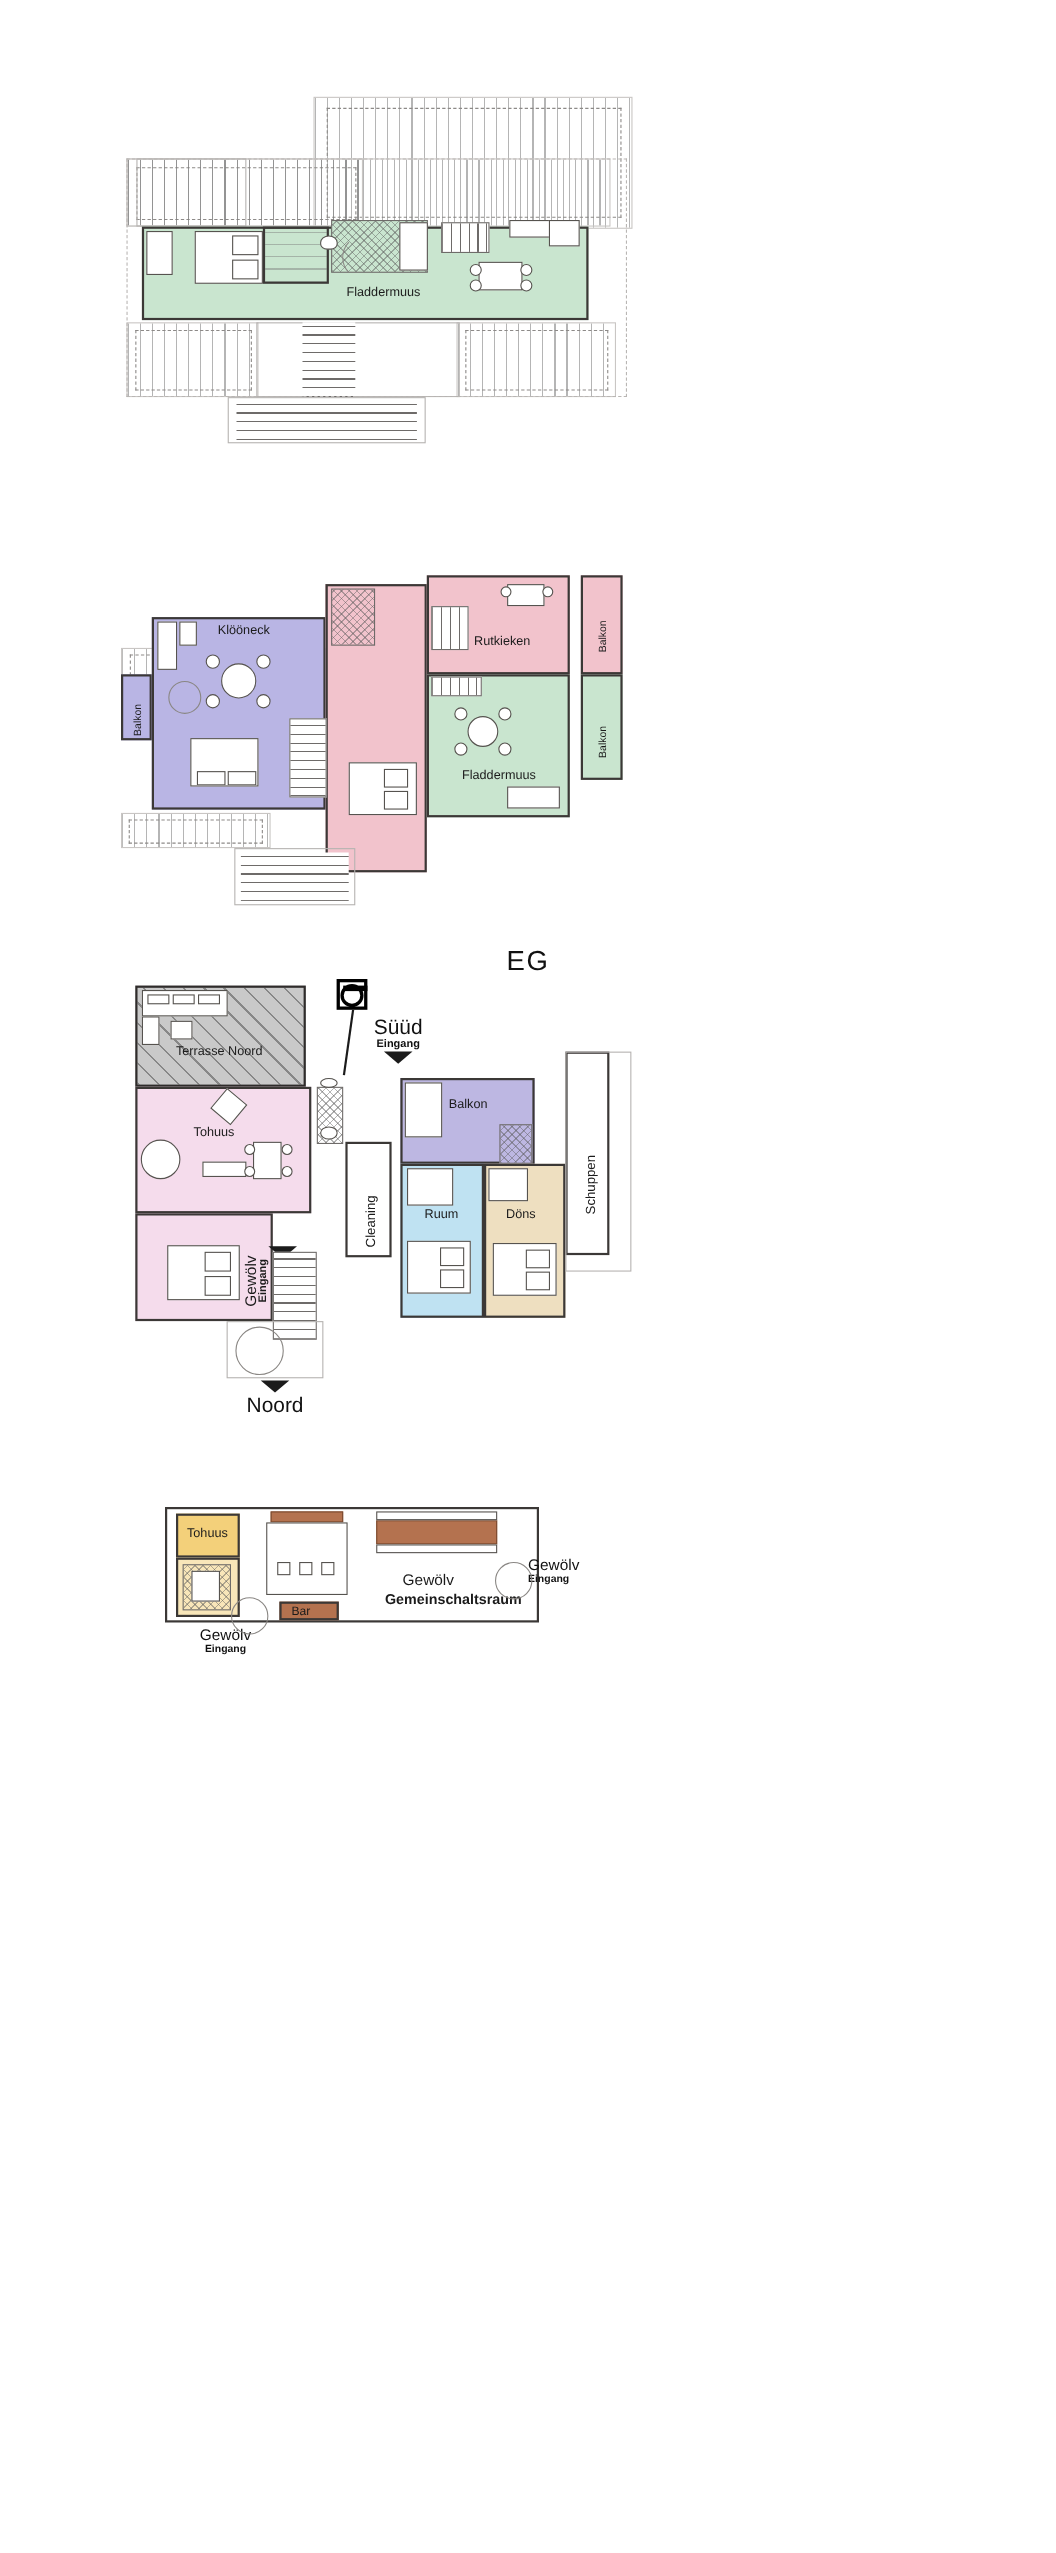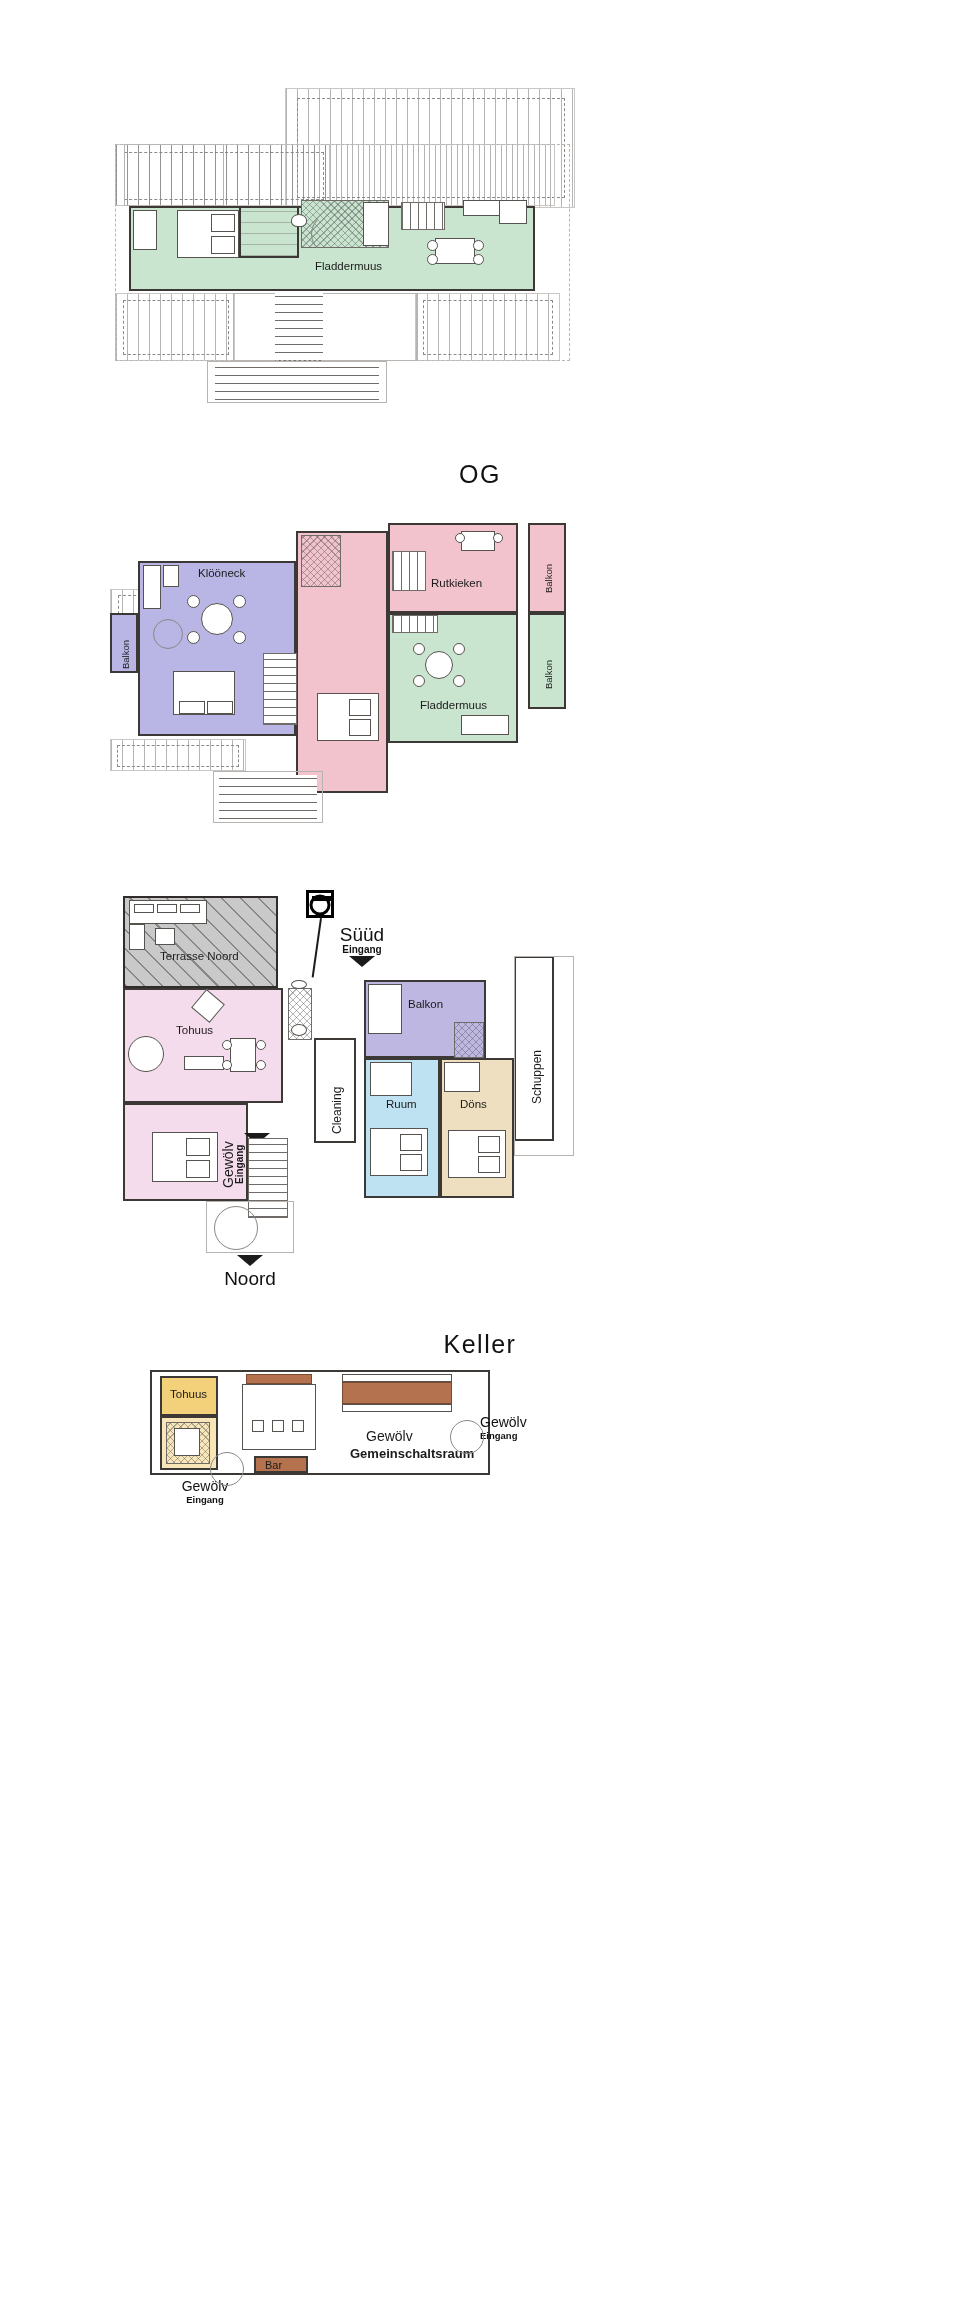--- a/index.html
+++ b/index.html
@@ -103,21 +103,20 @@
     <div class="solidline" style="left:118px;top:205px;width:185px;height:68px;"></div>
     <div class="stair" style="left:160px;top:205px;width:48px;height:68px;border:none;"></div>
     <div class="solidline" style="left:92px;top:273px;width:180px;height:42px;"></div>
     <div class="stair" style="left:100px;top:276px;width:164px;height:36px;border:none;"></div>
 
     <div class="dashline" style="left:0px;top:56px;width:455px;height:217px;border-color:#b9b6b4;"></div>
   </div>
 </div>
 
 <div class="floor" style="top:440px;height:400px;">
-  <div class="floor-title" style="top:20px;font-size:25px;">OG</div>
 
   <div class="plan" style="left:105px;top:63px;width:480px;height:340px;">
 
     <div class="hatch-roof" style="left:5px;top:86px;width:185px;height:40px;"></div>
     <div class="dashline" style="left:13px;top:92px;width:170px;height:30px;"></div>
 
     <div class="room" style="left:5px;top:110px;width:28px;height:60px;background:#b9b5e4;border:2px solid #3b3836;"></div>
     <div class="rlabel vert" style="left:15px;top:166px;font-size:9.5px;">Balkon</div>
 
     <div class="room" style="left:33px;top:58px;width:158px;height:175px;background:#b9b5e4;border:2px solid #3b3836;"></div>
@@ -170,20 +169,21 @@
     <div class="rlabel vert" style="left:438px;top:186px;font-size:9.5px;">Balkon</div>
 
     <div class="hatch-roof" style="left:5px;top:236px;width:136px;height:32px;"></div>
     <div class="dashline" style="left:12px;top:242px;width:122px;height:22px;"></div>
     <div class="solidline" style="left:108px;top:268px;width:110px;height:52px;"></div>
     <div class="stair" style="left:114px;top:272px;width:98px;height:44px;border:none;"></div>
   </div>
 </div>
 
 <div class="floor" style="top:840px;height:470px;">
+  <div class="floor-title" style="top:20px;font-size:25px;">EG</div>
 
   <div class="plan" style="left:118px;top:48px;width:450px;height:420px;">
 
     <div class="terracehatch" style="left:5px;top:8px;width:155px;height:92px;"></div>
     <div class="furn" style="left:11px;top:12px;width:78px;height:24px;"></div>
     <div class="furn" style="left:16px;top:16px;width:20px;height:9px;"></div>
     <div class="furn" style="left:39px;top:16px;width:20px;height:9px;"></div>
     <div class="furn" style="left:62px;top:16px;width:20px;height:9px;"></div>
     <div class="furn" style="left:11px;top:36px;width:16px;height:26px;"></div>
     <div class="furn" style="left:37px;top:40px;width:20px;height:17px;"></div>
@@ -256,21 +256,20 @@
     <div class="solidline" style="left:88px;top:313px;width:88px;height:52px;"></div>
     <div class="doorarc" style="left:96px;top:318px;width:44px;height:44px;"></div>
     <div class="entrance" style="left:86px;top:366px;width:92px;">
       <div class="tri" style="border-top-color:#1b1b1b;border-bottom:0;"></div>
       <div style="font-size:19px;font-weight:300;margin-top:2px;">Noord</div>
     </div>
   </div>
 </div>
 
 <div class="floor" style="top:1310px;height:250px;">
-  <div class="floor-title" style="top:20px;font-size:25px;">Keller</div>
 
   <div class="plan" style="left:150px;top:60px;width:360px;height:180px;">
 
     <div class="room" style="left:0px;top:0px;width:340px;height:105px;background:#ffffff;border:2px solid #3b3836;"></div>
 
     <div class="room" style="left:10px;top:6px;width:58px;height:40px;background:#f3d07a;border:2px solid #3b3836;"></div>
     <div class="rlabel" style="left:20px;top:18px;font-size:11.5px;">Tohuus</div>
 
     <div class="room" style="left:10px;top:46px;width:58px;height:54px;background:#f8e6b9;border:2px solid #3b3836;"></div>
     <div class="tilehatch" style="left:16px;top:52px;width:44px;height:42px;background-color:#f8e6b9;"></div>

